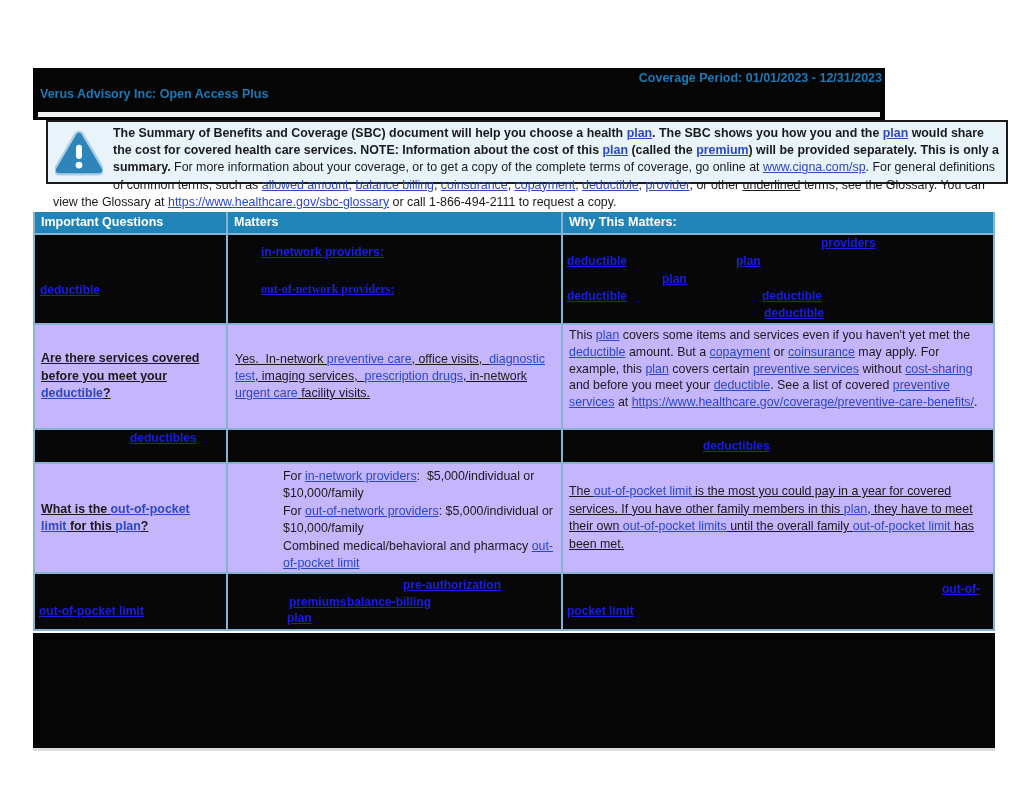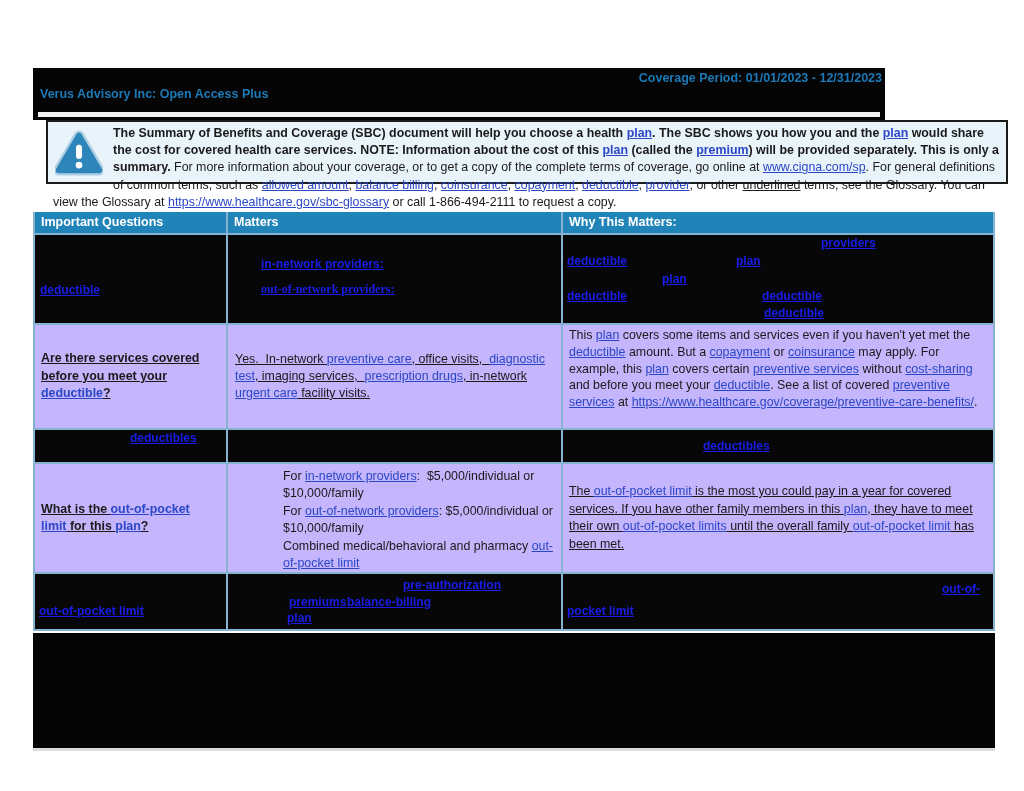--- a/index.html
+++ b/index.html
@@ -69,21 +69,21 @@
 <div id="benefits-table">
 
   <div class="cell hdr">Important Questions</div>
   <div class="cell hdr">Matters</div>
   <div class="cell hdr">Why This Matters:</div>
 
   <div class="cell dark">
     <a class="blink" style="left:5px;top:48px;">deductible</a>
   </div>
   <div class="cell dark">
-    <a class="blink" style="left:33px;top:22px;">in-network providers:</a>
+    <a class="blink" style="left:33px;top:10px;">in-network providers:</a>
     <a class="blink" style="left:33px;top:47px;font-family:Liberation Serif, serif;">out-of-network providers:</a>
   </div>
   <div class="cell dark">
     <a class="blink" style="left:258px;top:1px;">providers</a>
     <a class="blink" style="left:4px;top:19px;">deductible</a>
     <a class="blink" style="left:173px;top:19px;">plan</a>
     <a class="blink" style="left:99px;top:37px;">plan</a>
     <a class="blink" style="left:4px;top:54px;">deductible</a>
     <a class="blink" style="left:199px;top:54px;">deductible</a>
     <a class="blink" style="left:201px;top:71px;">deductible</a>

